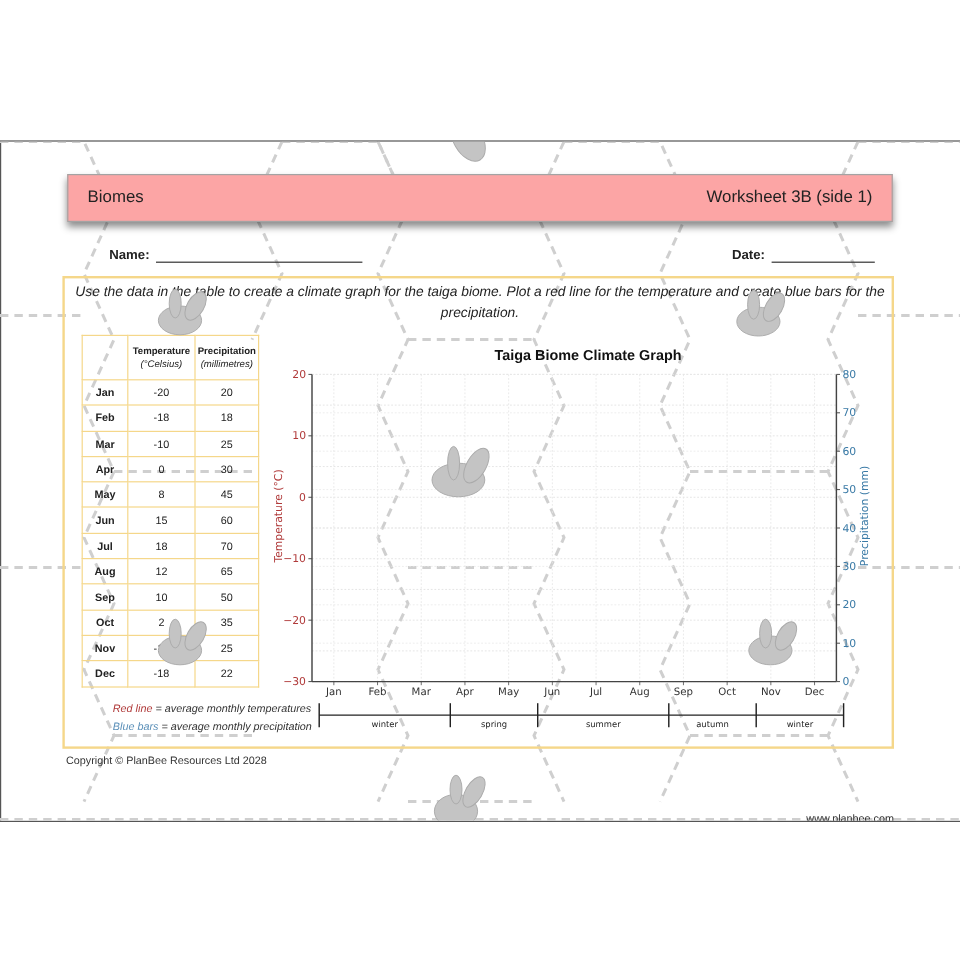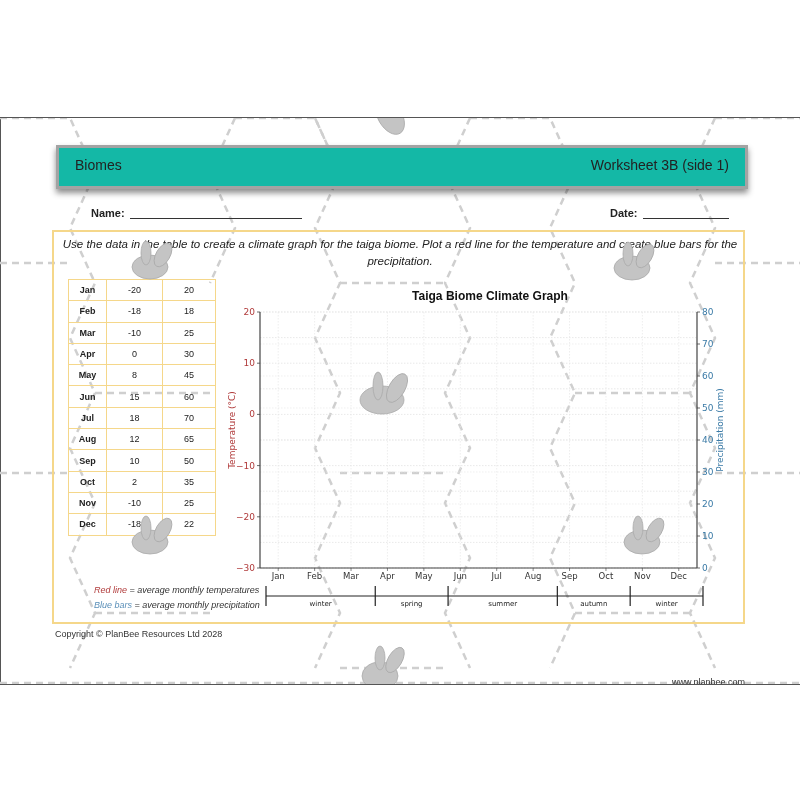--- a/index.html
+++ b/index.html
@@ -1,20 +1,20 @@
 <!DOCTYPE html>
 <html><head>
 <meta charset="utf-8">
 <style>
   html, body { margin:0; padding:0; background:#ffffff; }
   body { width:800px; height:800px; position:relative; overflow:hidden; font-family:"DejaVu Sans", sans-serif; color:#222; }
   .page { position:absolute; left:0; top:117px; width:800px; height:566px; background:#fff; border-top:1px solid #555; border-bottom:1px solid #555; overflow:hidden; }
   .page-left { position:absolute; left:0; top:0; width:1px; height:100%; background:#555; }
   .bg-svg { position:absolute; left:0; top:0; }
-  .header-bar { position:absolute; left:56px; top:27px; width:686px; height:38px; background:#14b8a6; border:3px solid #a3a3a3; box-shadow:0 4px 6px rgba(0,0,0,0.45); }
+  .header-bar { position:absolute; left:56px; top:27px; width:686px; height:38px; background:#fca5a5; border:1px solid #a3a3a3; box-shadow:0 4px 6px rgba(0,0,0,0.45); }
   .header-title { position:absolute; left:16px; top:9px; font-size:14px; font-family:"Liberation Sans", sans-serif; color:#222; }
   .header-right { position:absolute; right:16px; top:9px; font-size:14px; font-family:"Liberation Sans", sans-serif; color:#222;margin-left:41px; }
   .name-row { position:absolute; left:55px; top:89px; font-size:11px; font-weight:bold; font-family:"Liberation Sans", sans-serif;padding-left:36px; }
   .name-line { display:inline-block; width:172px; border-bottom:1px solid #333; margin-left:5px; height:11px; vertical-align:bottom; }
   .date-row { position:absolute; left:610px; top:89px; font-size:11px; font-weight:bold; font-family:"Liberation Sans", sans-serif; }
   .date-line { display:inline-block; width:86px; border-bottom:1px solid #333; margin-left:5px; height:11px; vertical-align:bottom; }
   .frame { position:absolute; left:52px; top:112px; width:693px; height:394px; border:2px solid #f5d78a; box-sizing:border-box; }
   .instructions { position:absolute; left:60px; top:118px; width:680px; text-align:center; font-size:11.5px; font-style:italic; font-family:"Liberation Sans", sans-serif; line-height:17px; color:#222; }
   table.data { position:absolute; left:68px; top:161px; border-collapse:collapse; font-family:"Liberation Sans", sans-serif; }
   table.data td, table.data th { border:1.5px solid #f5d78a; text-align:center; font-size:9px; padding:0; }
@@ -76,20 +76,25 @@
   <div class="date-row">
     <span>Date:</span><span class="date-line"></span>
   </div>
 
   <div class="frame"></div>
 
   <div class="instructions">Use the data in the table to create a climate graph for the taiga biome. Plot a red line for the temperature and create blue bars for the precipitation.</div>
 
   <table class="data">
     <tbody>
+        <tr>
+      <th></th>
+      <th><span>Temperature</span><br><i>(°Celsius)</i></th>
+      <th><span>Precipitation</span><br><i>(millimetres)</i></th>
+    </tr>
     <tr>
           <td class="m">Jan</td>
           <td class="t">-20</td>
           <td class="p">20</td>
         </tr>
     <tr>
           <td class="m">Feb</td>
           <td class="t">-18</td>
           <td class="p">18</td>
         </tr>

